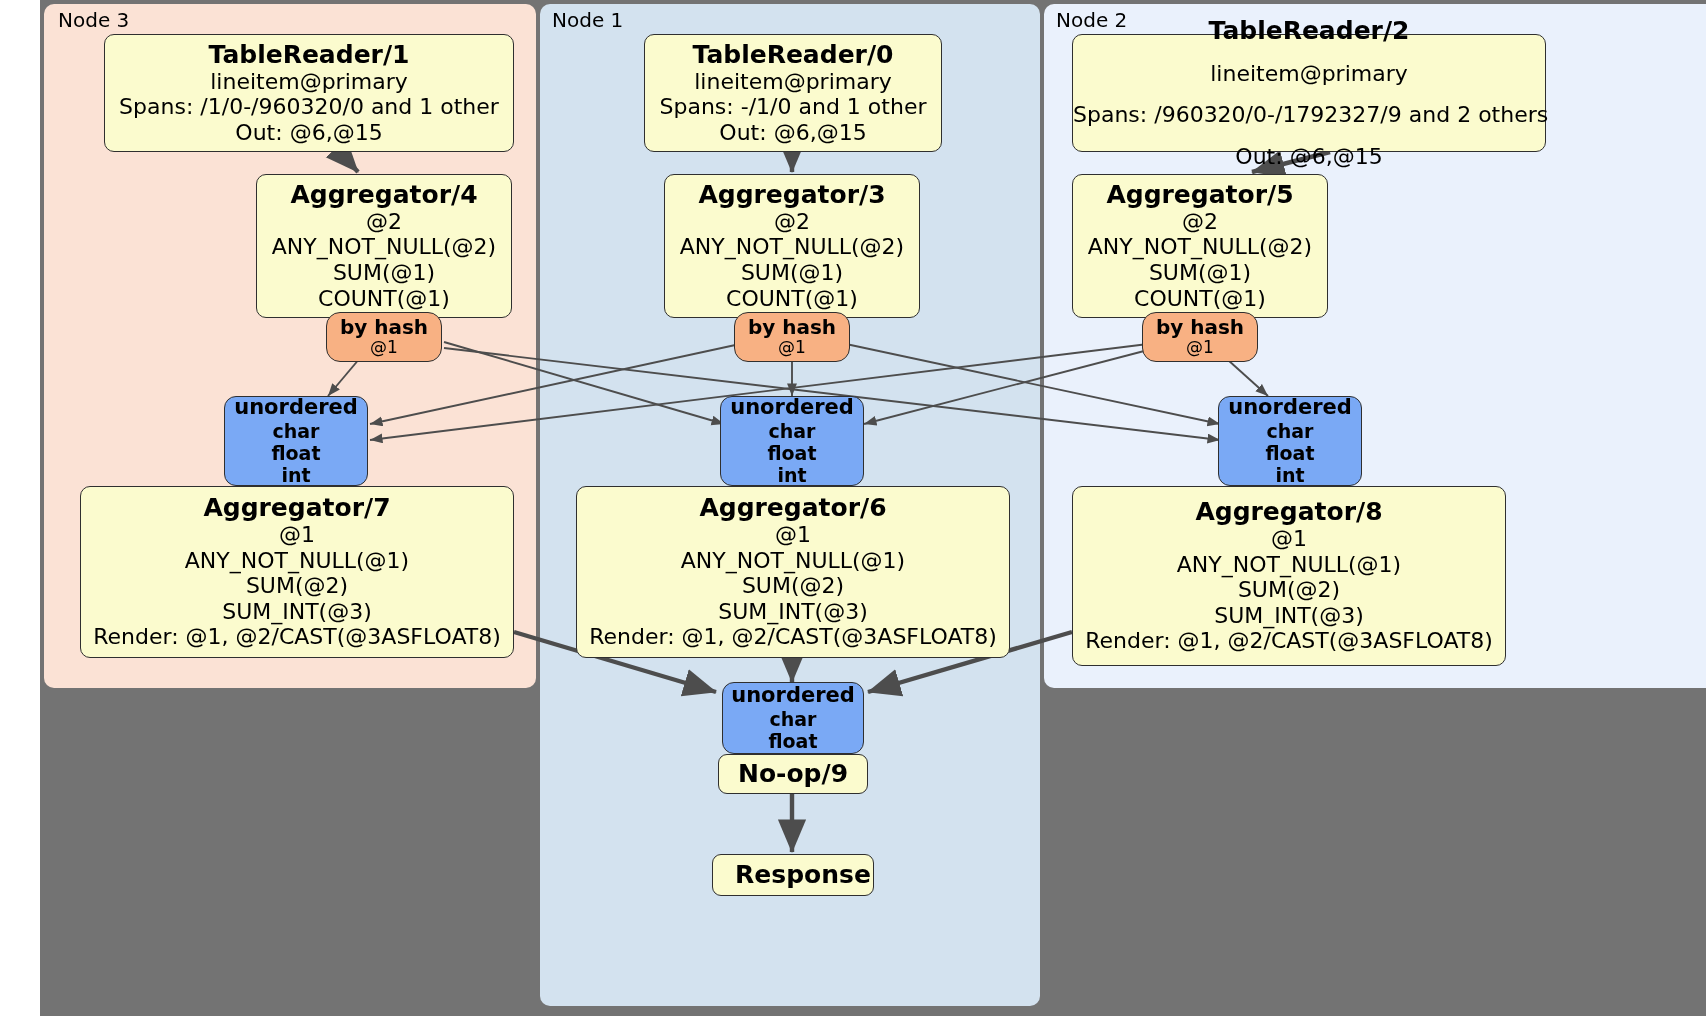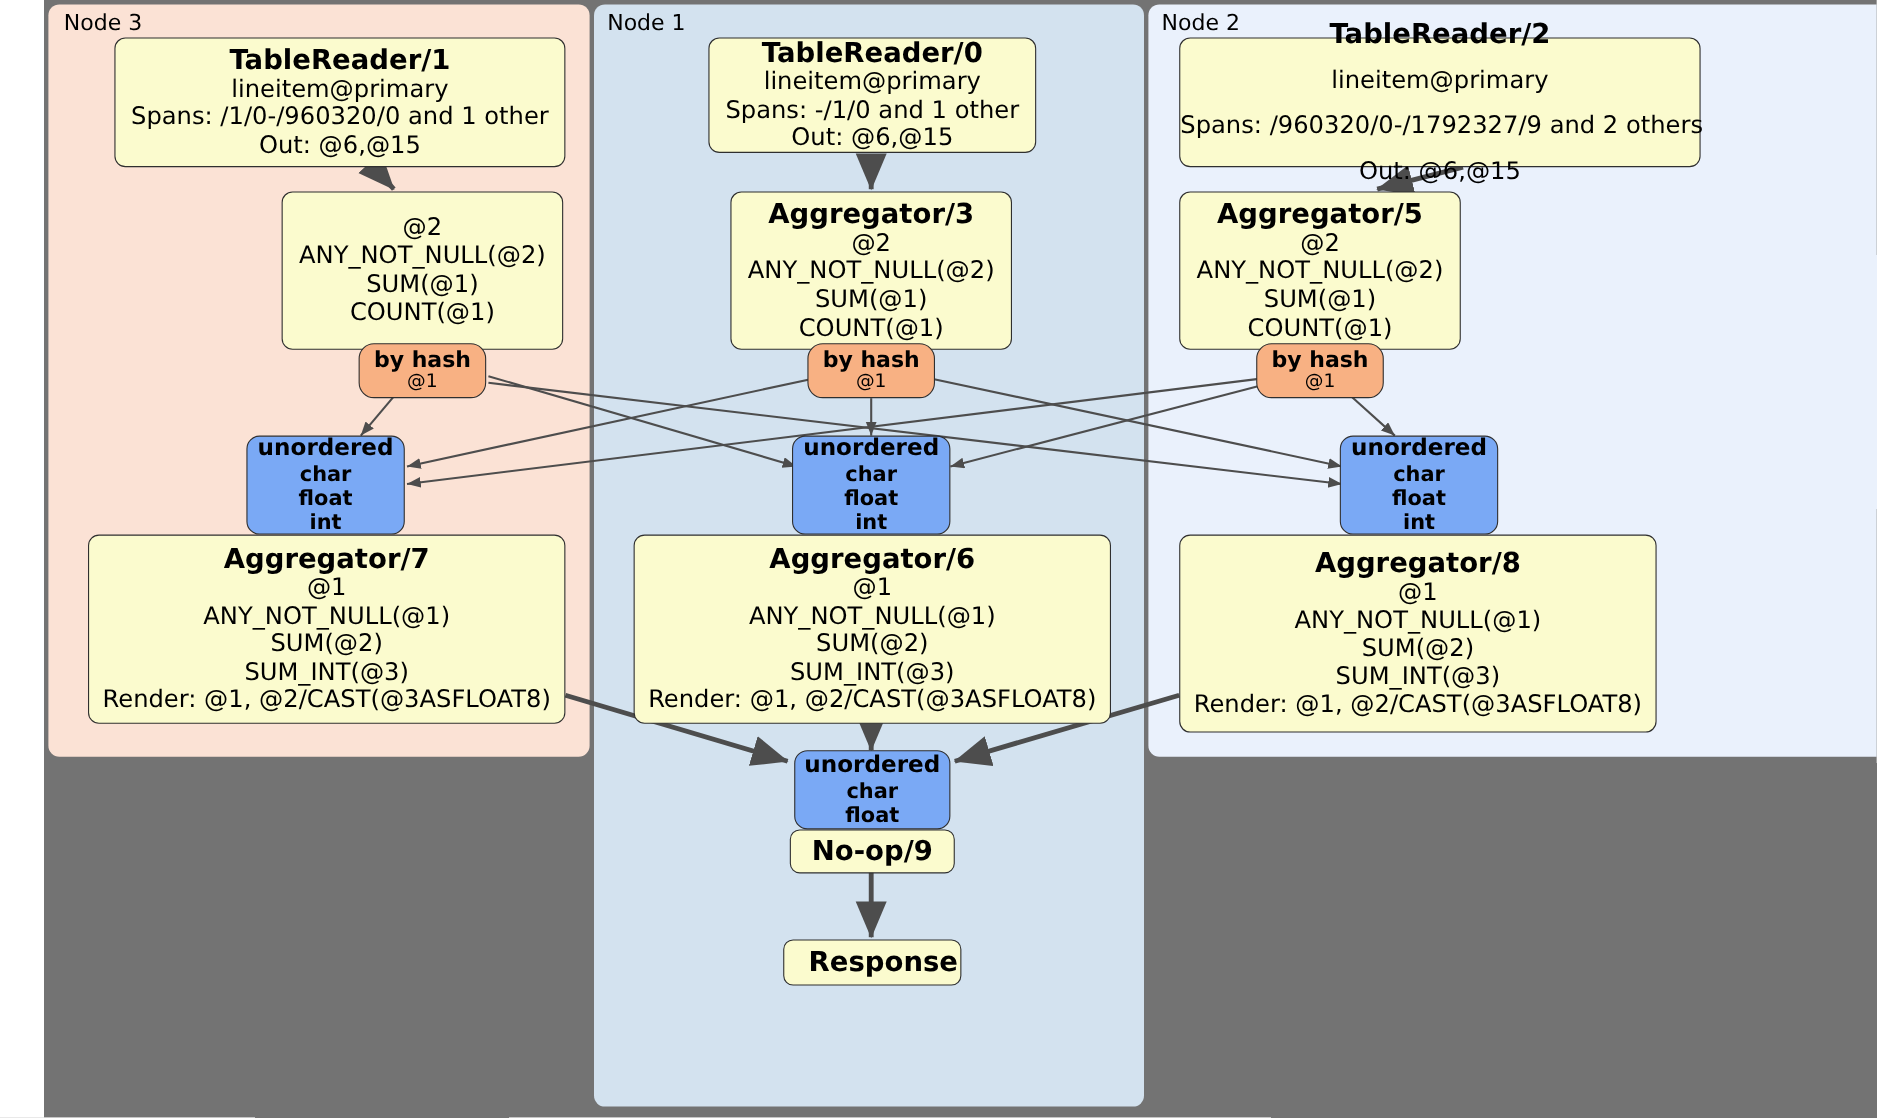--- a/index.html
+++ b/index.html
@@ -76,20 +76,21 @@
   </svg>
 
   <div class="node proc" style="left:64px; top:34px; width:410px; height:118px;">
     <div class="title">TableReader/1</div>
     <div class="ln">lineitem@primary</div>
     <div class="ln">Spans: /1/0-/960320/0 and 1 other</div>
     <div class="ln">Out: @6,@15</div>
   </div>
 
   <div class="node proc" style="left:216px; top:174px; width:256px; height:144px;">
+    <div class="title">Aggregator/4</div>
     <div class="ln">@2</div>
     <div class="ln">ANY_NOT_NULL(@2)</div>
     <div class="ln">SUM(@1)</div>
     <div class="ln">COUNT(@1)</div>
   </div>
 
   <div class="node router" style="left:286px; top:312px; width:116px; height:50px;">
     <div class="title">by hash</div>
     <div class="ln">@1</div>
   </div>
@@ -103,21 +104,21 @@
 
   <div class="node proc" style="left:40px; top:486px; width:434px; height:172px;">
     <div class="title">Aggregator/7</div>
     <div class="ln">@1</div>
     <div class="ln">ANY_NOT_NULL(@1)</div>
     <div class="ln">SUM(@2)</div>
     <div class="ln">SUM_INT(@3)</div>
     <div class="ln">Render: @1, @2/CAST(@3ASFLOAT8)</div>
   </div>
 
-  <div class="node proc" style="left:604px; top:34px; width:298px; height:105px;">
+  <div class="node proc" style="left:604px; top:34px; width:298px; height:118px;">
     <div class="title">TableReader/0</div>
     <div class="ln">lineitem@primary</div>
     <div class="ln">Spans: -/1/0 and 1 other</div>
     <div class="ln">Out: @6,@15</div>
   </div>
 
   <div class="node proc" style="left:624px; top:174px; width:256px; height:144px;">
     <div class="title">Aggregator/3</div>
     <div class="ln">@2</div>
     <div class="ln">ANY_NOT_NULL(@2)</div>

